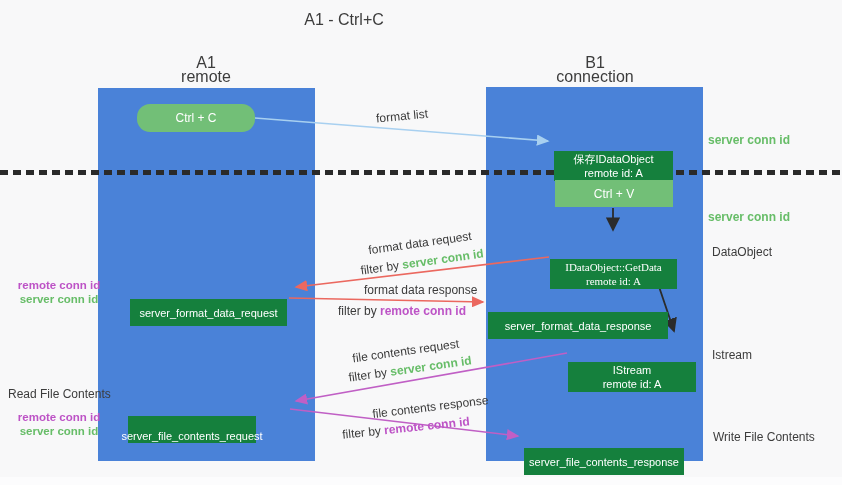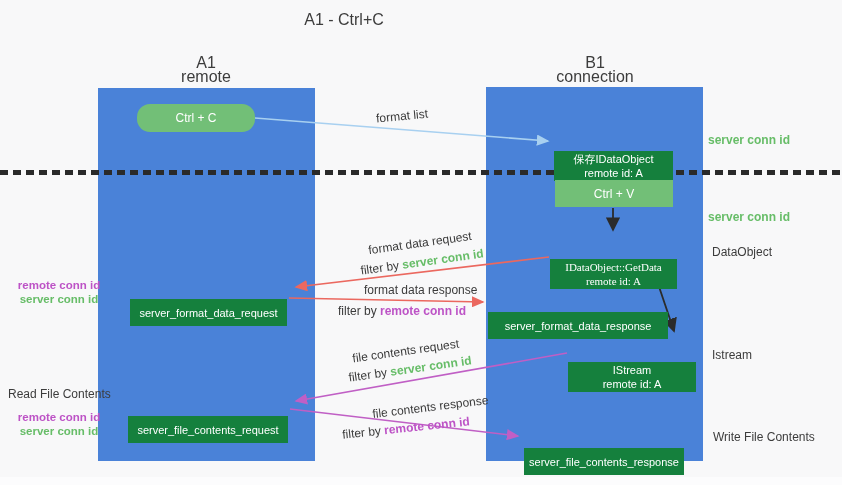--- a/index.html
+++ b/index.html
@@ -28,21 +28,21 @@
     color:#fff;font-size:11px;line-height:14px;text-align:center;white-space:nowrap;}
   .green{background:#72bf77;}
   .orange{background:#15803d;margin-top:23px;}
   .n-ctrlc{left:137px;top:104px;width:118px;height:28px;font-size:12px;border-radius:13px;}
   .n-saveobj{left:554px;top:128px;width:119px;height:30px;}
   .n-ctrlv{left:555px;top:180px;width:118px;height:27px;font-size:12px;}
   .n-getdata{left:550px;top:236px;width:127px;height:30px;font-family:Liberation Serif, serif;}
   .n-fmtreq{left:130px;top:276px;width:157px;height:27px;}
   .n-fmtresp{left:488px;top:289px;width:180px;height:27px;}
   .n-istream{left:568px;top:339px;width:128px;height:30px;}
-  .n-filereq{left:128px;top:393px;width:160px;height:27px;}
+  .n-filereq{left:128px;top:393px;width:128px;height:27px;justify-content:flex-end;}
   .n-fileresp{left:524px;top:425px;width:160px;height:27px;}
   
   .flabel{font-size:12px;white-space:nowrap;color:#3b3b3b;}
   .fl-formatlist{left:376px;top:109px;transform:rotate(-5.5deg);}
   .fl-fdreq{left:368px;top:236px;transform:rotate(-8deg);}
   .fl-fbs1{left:360px;top:255px;transform:rotate(-8deg);}
   .fl-fdresp{left:364px;top:283px;}
   .fl-fbr1{left:338px;top:304px;}
   .fl-fcreq{left:352px;top:344px;transform:rotate(-8deg);}
   .fl-fbs2{left:348px;top:362px;transform:rotate(-8deg);}

